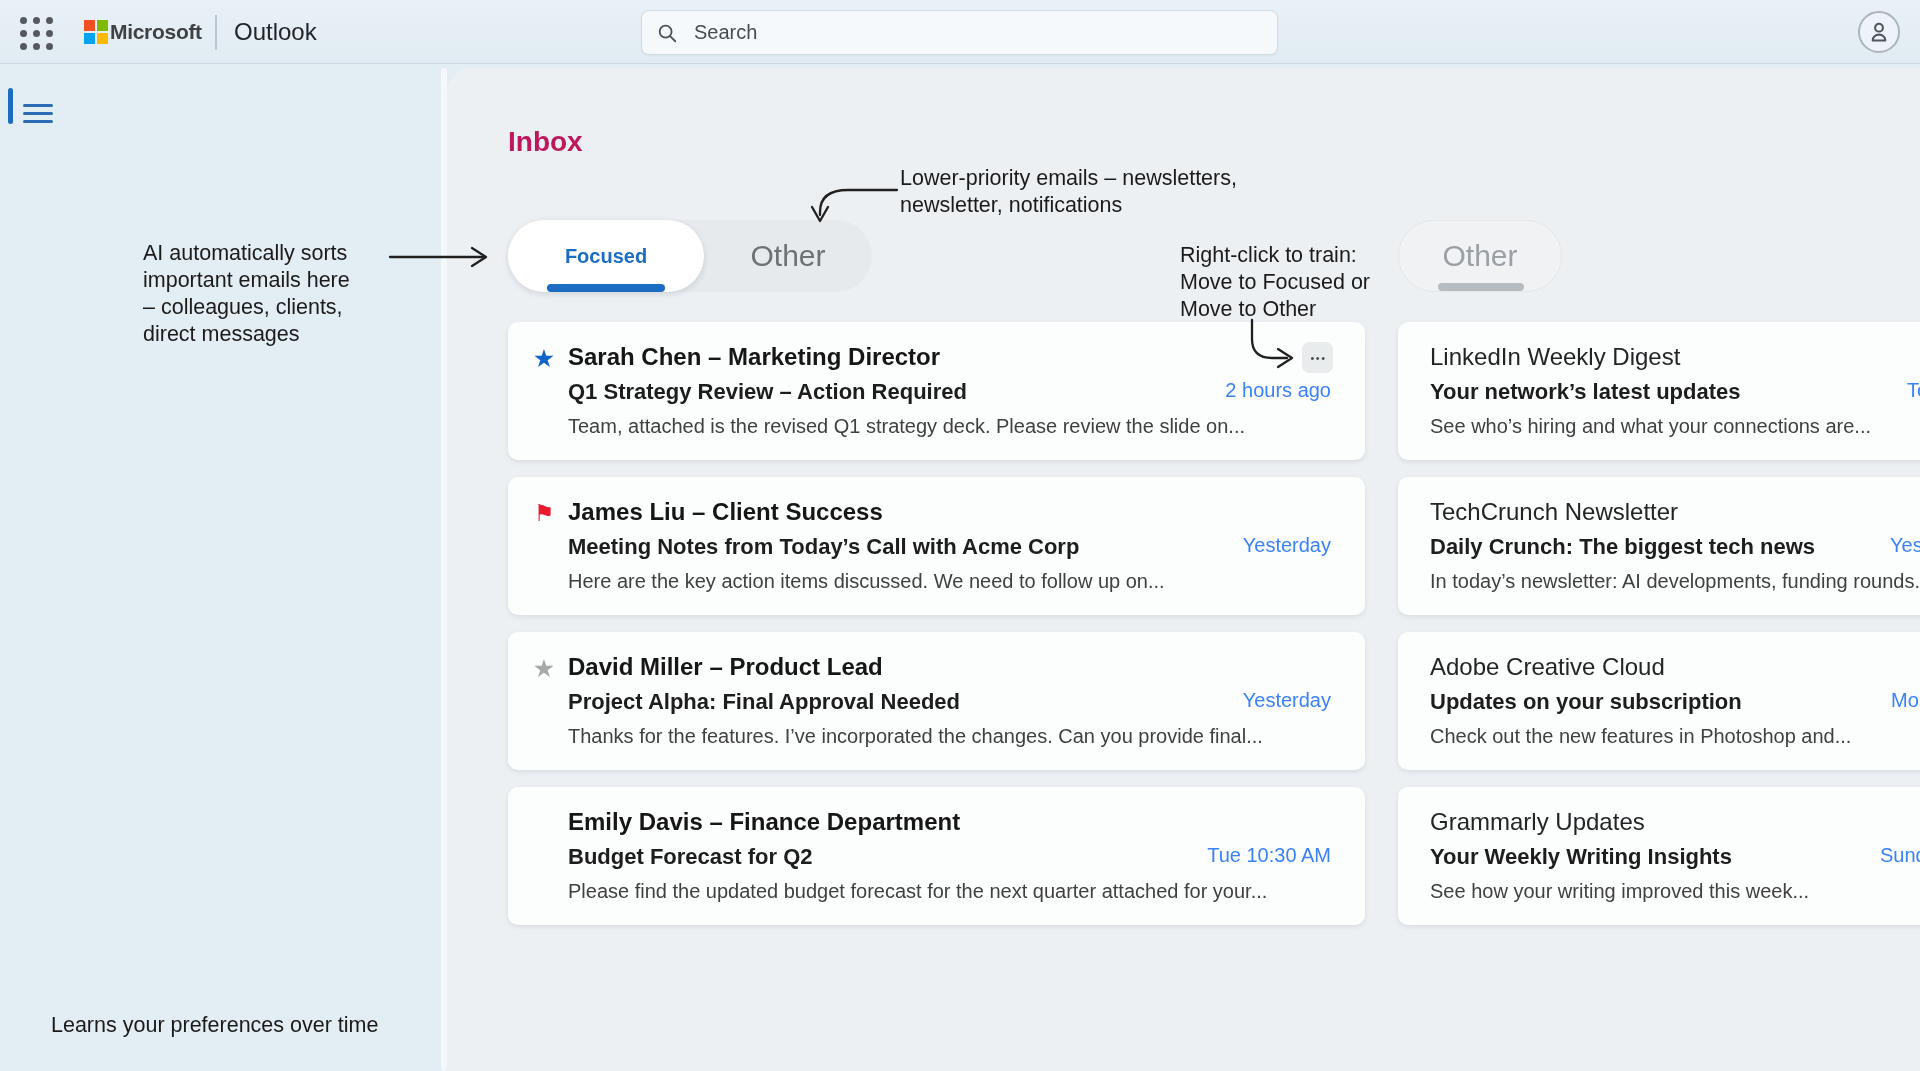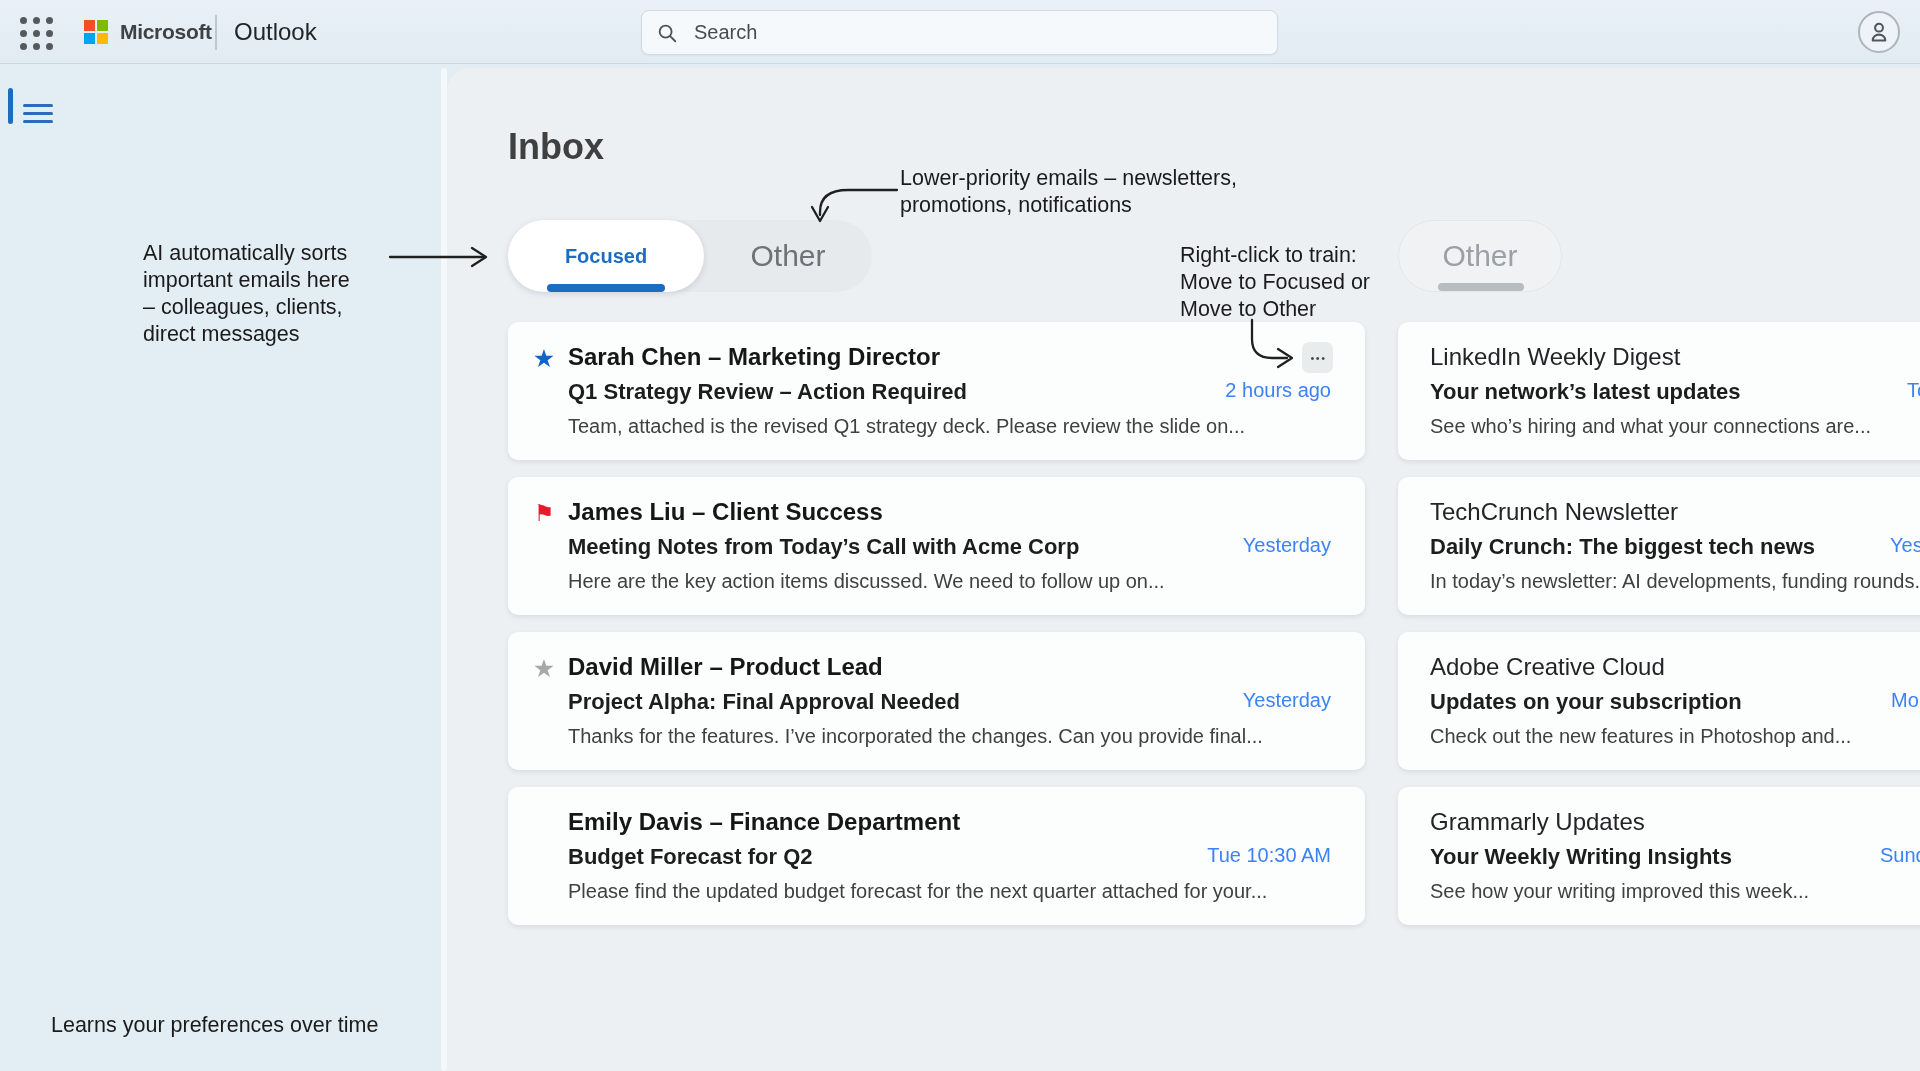--- a/index.html
+++ b/index.html
@@ -12,21 +12,21 @@
   }
 
   
   .topbar { position:absolute; left:0; top:0; width:1920px; height:64px;
     background:linear-gradient(180deg,#e9f1f7,#e1ebf2);
     border-bottom:1px solid #ccd7e0; z-index:40; }
   .waffle-btn { position:absolute; left:18px; top:15px; width:36px; height:36px;
     background:none; border:none; cursor:pointer; display:flex; align-items:center; justify-content:center; }
   .waffle-grid { display:grid; grid-template-columns:repeat(3,7px); grid-gap:6px; }
   .waffle-grid i { width:7px; height:7px; border-radius:50%; background:#55595e; }
-  .brand { position:absolute; left:84px; top:13px; height:38px; display:flex; align-items:center; gap:12px; cursor:pointer; }
+  .brand { position:absolute; left:84px; top:13px; height:38px; display:flex; align-items:center; gap:2px; cursor:pointer; }
   .mslogo { display:grid; grid-template-columns:11px 11px; grid-gap:2px; }
   .mslogo i { width:11px; height:11px; }
   .ms-r { background:var(--ms-red); } .ms-g { background:var(--ms-green); }
   .ms-b { background:var(--ms-blue); } .ms-y { background:var(--ms-yellow); }
   .ms-word { font-size:21px; font-weight:700; color:#3f4245; letter-spacing:-0.3px; }
   .brand-divider { position:absolute; left:215px; top:15px; width:2px; height:35px; background:#bcc7d0; }
   .app-name { position:absolute; left:234px; top:18px; font-size:24px; color:#232629; }
   .search-box { position:absolute; left:641px; top:10px; width:637px; height:45px;
     background:#f6f9fb; border:1px solid #d3dbe2; border-radius:8px;
     display:flex; align-items:center; padding:0 14px; box-shadow:0 1px 2px rgba(30,50,70,.05); }
@@ -42,21 +42,21 @@
   .hamburger, .hamburger::before, .hamburger::after { display:block; width:30px; height:3px; background:#2d6cb4; border-radius:2px; content:""; }
   .hamburger { position:relative; margin:14px auto 0; }
   .hamburger::before { position:absolute; top:-8px; left:0; }
   .hamburger::after  { position:absolute; top:8px;  left:0; }
 
   
   .main-panel { position:absolute; left:447px; top:68px; width:1473px; height:1003px;
     background:#edf0f3; border-radius:24px 0 0 0; }
   .panel-gutter { position:absolute; left:441px; top:68px; width:6px; height:1003px; background:#f5f8fa; border-radius:4px; }
 
-  .page-title { position:absolute; left:508px; top:126px; font-size:36px; font-weight:700; color:#404040; z-index:5; }
+  .page-title { position:absolute; left:508px; top:126px; font-size:28px; font-weight:700; color:#be185d; z-index:5; }
 
   
   .tab-group { position:absolute; left:508px; top:220px; width:364px; height:72px;
     background:#e7eaed; border-radius:36px; z-index:5; }
   .tab-focused { position:absolute; left:0; top:0; width:196px; height:72px; background:#ffffff;
     border:none; border-radius:36px; cursor:pointer; box-shadow:0 2px 6px rgba(20,40,70,.14);
     font-family:inherit; font-size:20px; font-weight:700; color:var(--accent-blue); }
   .tab-underline { position:absolute; left:39px; bottom:0; width:118px; height:8px; border-radius:4px; background:var(--accent-blue); }
   .tab-other { position:absolute; left:196px; top:0; width:168px; height:72px; background:none; border:none;
     cursor:pointer; font-family:inherit; font-size:30px; font-weight:400; color:#6d7277; }
@@ -164,21 +164,21 @@
 </button>
 
 <div class="note note-focused">
   <div>AI automatically sorts</div>
   <div>important emails here</div>
   <div>– colleagues, clients,</div>
   <div>direct messages</div>
 </div>
 <div class="note note-other">
   <div>Lower-priority emails – newsletters,</div>
-  <div>promotions, notifications</div>
+  <div>newsletter, notifications</div>
 </div>
 <div class="note note-train">
   <div>Right-click to train:</div>
   <div>Move to Focused or</div>
   <div>Move to Other</div>
 </div>
 <div class="note note-learn">Learns your preferences over time</div>
 
 <svg class="arrows">
   <g>

